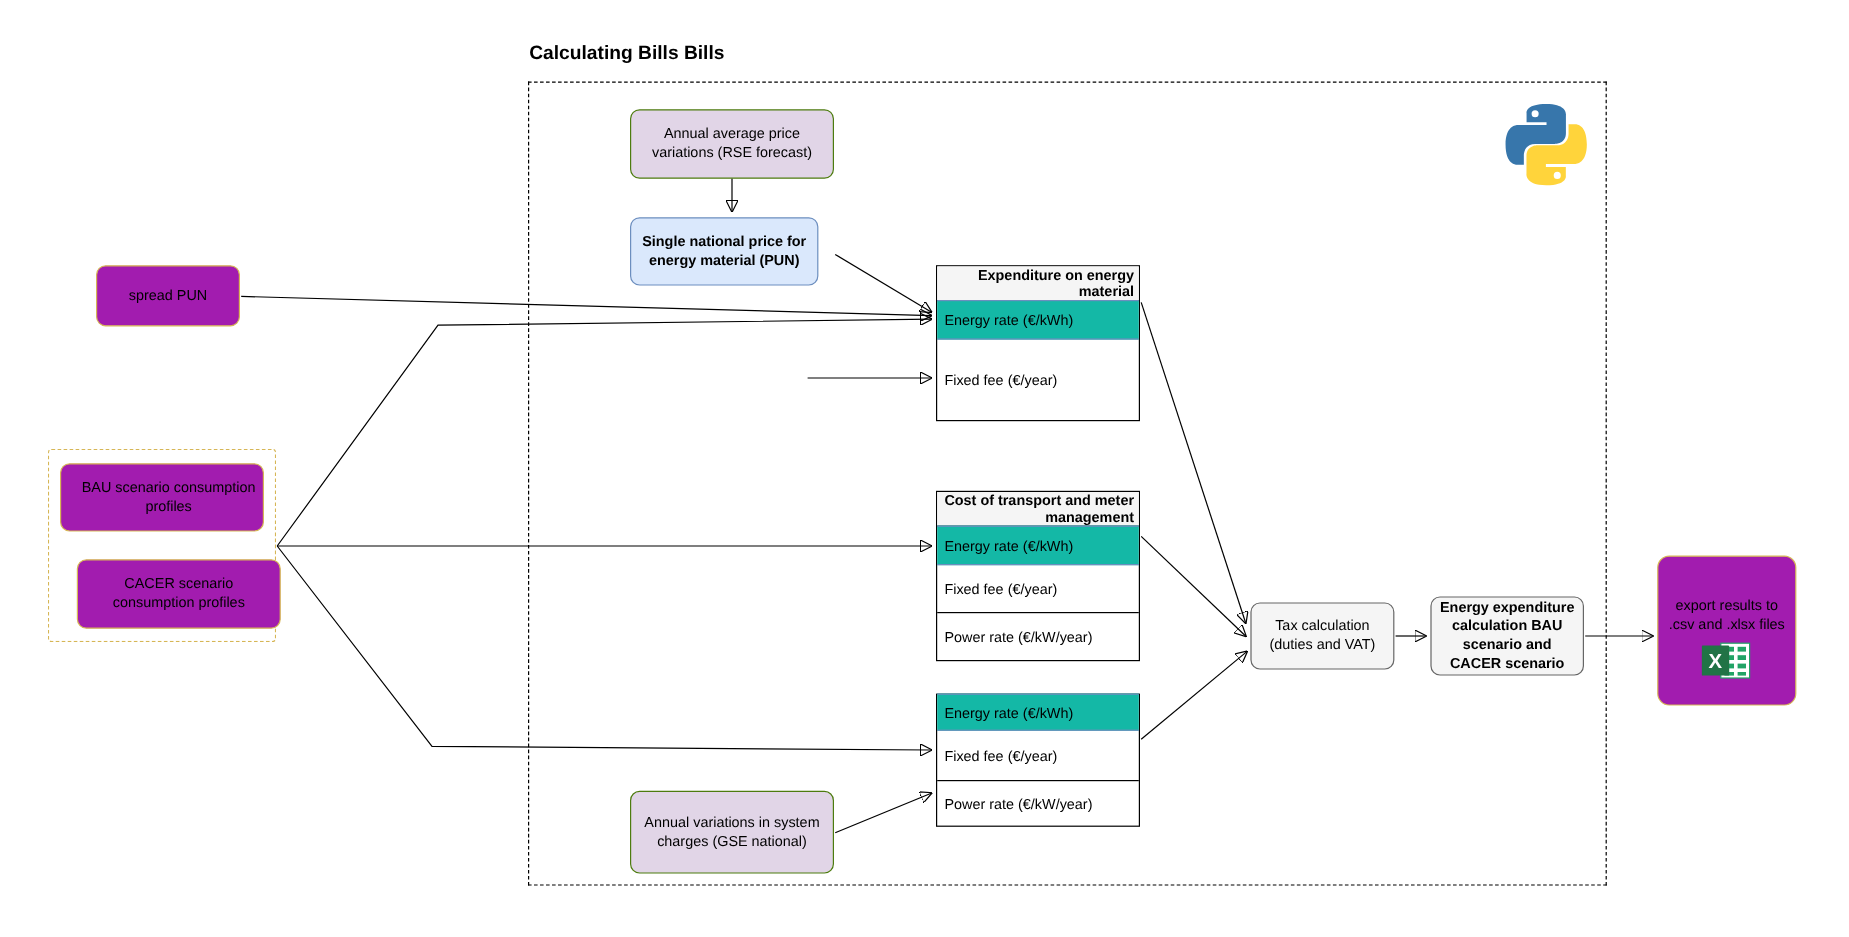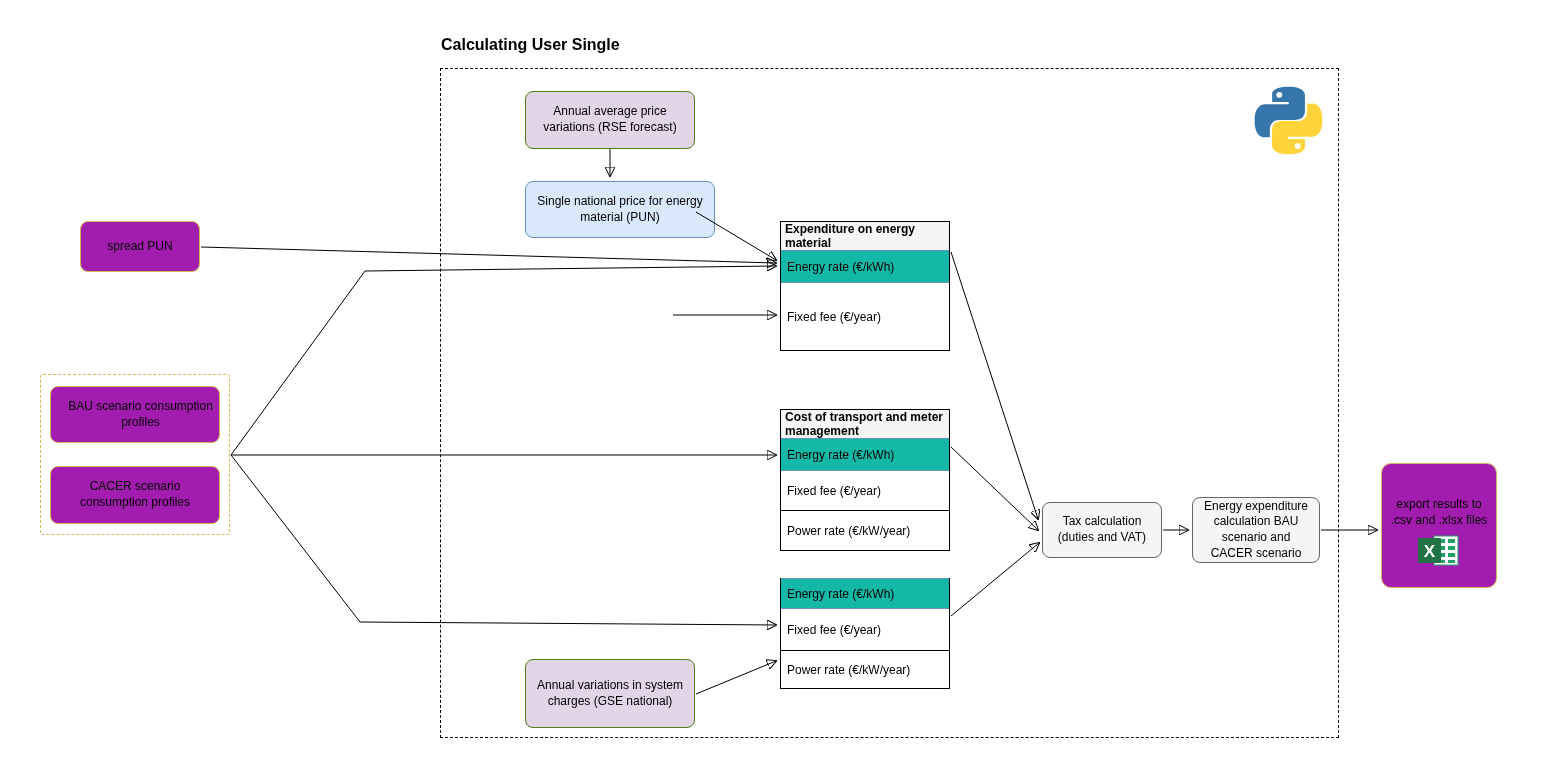--- a/index.html
+++ b/index.html
@@ -17,65 +17,65 @@
   .node { position:absolute; display:flex; flex-direction:column; align-items:center; justify-content:center;
           text-align:center; font-size:12px; line-height:1.3; box-sizing:border-box; padding:4px 6px;
           border-radius:8px; }
   .yellow { background:#a21caf; border:1px solid #D6B656; }
   .purple { background:#E1D5E7; border:1px solid #4d7c0f; }
   .blue   { background:#DAE8FC; border:1px solid #6C8EBF; }
   .gray   { background:#F5F5F5; border:1px solid #666666; }
 
   .dtable { position:absolute; width:170px; background:#ffffff; border:1px solid #000;
             box-sizing:border-box; font-size:12px; }
-  .dtable .hd { background:#F5F5F5; font-weight:bold; text-align:left; display:flex;
+  .dtable .hd { background:#F5F5F5; font-weight:bold; text-align:right; display:flex;
                 align-items:center; justify-content:center; border-bottom:1px solid #000;
                 box-sizing:border-box; padding:0 4px; line-height:1.2; }
   .dtable .row { display:flex; align-items:center; padding:0 6px; box-sizing:border-box; }
   .dtable .r-blue { background:#14b8a6; border-top:1px solid #6C8EBF; border-bottom:1px solid #6C8EBF; margin-top:-1px; }
   .dtable .r-sep { border-top:1px solid #000; }
 
   .wires { position:absolute; left:0; top:0; z-index:5; pointer-events:none; }
   .wires line, .wires path { stroke:#000000; stroke-width:1; fill:none; }
 
   .logo { position:absolute; }
   .export-node { padding-top:16px; gap:7px; border-radius:10px; }
 </style>
 </head>
 <body>
 
 <div class="canvas">
 
-  <div class="page-title">Calculating User Single</div>
+  <div class="page-title">Calculating Bills Bills</div>
 
   <div class="main-frame"></div>
   <div class="profiles-frame"></div>
 
   <svg class="logo" style="left:1254px; top:86px;" width="69" height="69" viewBox="0 0 110 110">
     <path fill="#3776AB" d="M54.9 1C27.2 1 28.9 13 28.9 13l.03 12.4h26.5v3.7H18.4S1 27.1 1 55s15.2 26.9 15.2 26.9h9.1V69.4s-.5-15.3 15.1-15.3h26.2s14.6.2 14.6-14.1V15.6S83.8 1 54.9 1ZM40.3 9.4a4.7 4.7 0 1 1 0 9.4 4.7 4.7 0 0 1 0-9.4Z"></path>
     <path fill="#FFD43B" d="M55.1 109c27.7 0 26-12 26-12l-.03-12.4H54.6v-3.7h37s17.4 2 17.4-25.9-15.2-26.9-15.2-26.9h-9.1v12.5s.5 15.3-15.1 15.3H43.4s-14.6-.2-14.6 14.1v23.4S26.2 109 55.1 109Zm14.6-8.4a4.7 4.7 0 1 1 0-9.4 4.7 4.7 0 0 1 0 9.4Z"></path>
   </svg>
 
   <div class="node yellow" style="left:80px; top:221px; width:120px; height:51px;">
     <span>spread PUN</span>
   </div>
 
   <div class="node yellow" style="left:50px; top:386px; width:170px; height:57px;padding-left:17px;">
     <span>BAU scenario consumption profiles</span>
   </div>
 
-  <div class="node yellow" style="left:50px; top:466px; width:170px; height:58px;">
+  <div class="node yellow" style="left:64px; top:466px; width:170px; height:58px;">
     <span>CACER scenario consumption profiles</span>
   </div>
 
   <div class="node purple" style="left:525px; top:91px; width:170px; height:58px;">
     <span>Annual average price variations (RSE forecast)</span>
   </div>
 
-  <div class="node blue" style="left:525px; top:181px; width:190px; height:57px;">
+  <div class="node blue" style="left:525px; top:181px; width:157px; height:57px;font-weight:bold;">
     <span>Single national price for energy material (PUN)</span>
   </div>
 
 
   <div class="node purple" style="left:525px; top:659px; width:170px; height:69px;">
     <span>Annual variations in system charges (GSE national)</span>
   </div>
 
   <div class="dtable" style="left:780px; top:221px;">
     <div class="hd" style="height:29px;">Expenditure on energy material</div>
@@ -93,21 +93,21 @@
   <div class="dtable" style="left:780px; top:578px;">
     <div class="row r-blue" style="height:31px;">Energy rate (€/kWh)</div>
     <div class="row" style="height:41px;">Fixed fee (€/year)</div>
     <div class="row r-sep" style="height:38px;">Power rate (€/kW/year)</div>
   </div>
 
   <div class="node gray" style="left:1042px; top:502px; width:120px; height:56px;">
     <span>Tax calculation (duties and VAT)</span>
   </div>
 
-  <div class="node gray" style="left:1192px; top:497px; width:128px; height:66px;">
+  <div class="node gray" style="left:1192px; top:497px; width:128px; height:66px;font-weight:bold;">
     <span>Energy expenditure calculation BAU scenario and CACER scenario</span>
   </div>
 
   <div class="node yellow export-node" style="left:1381px; top:463px; width:116px; height:125px;">
     <span>export results to .csv and .xlsx files</span>
     <svg width="42" height="31" viewBox="0 0 42 31">
       <rect x="16" y="1" width="24" height="29" fill="#ffffff" stroke="#21A366" stroke-width="1"></rect>
       <rect x="19" y="4" width="8" height="4" fill="#21A366"></rect>
         <rect x="30" y="4" width="7" height="4" fill="#21A366"></rect>
       <rect x="19" y="11" width="8" height="4" fill="#21A366"></rect>

